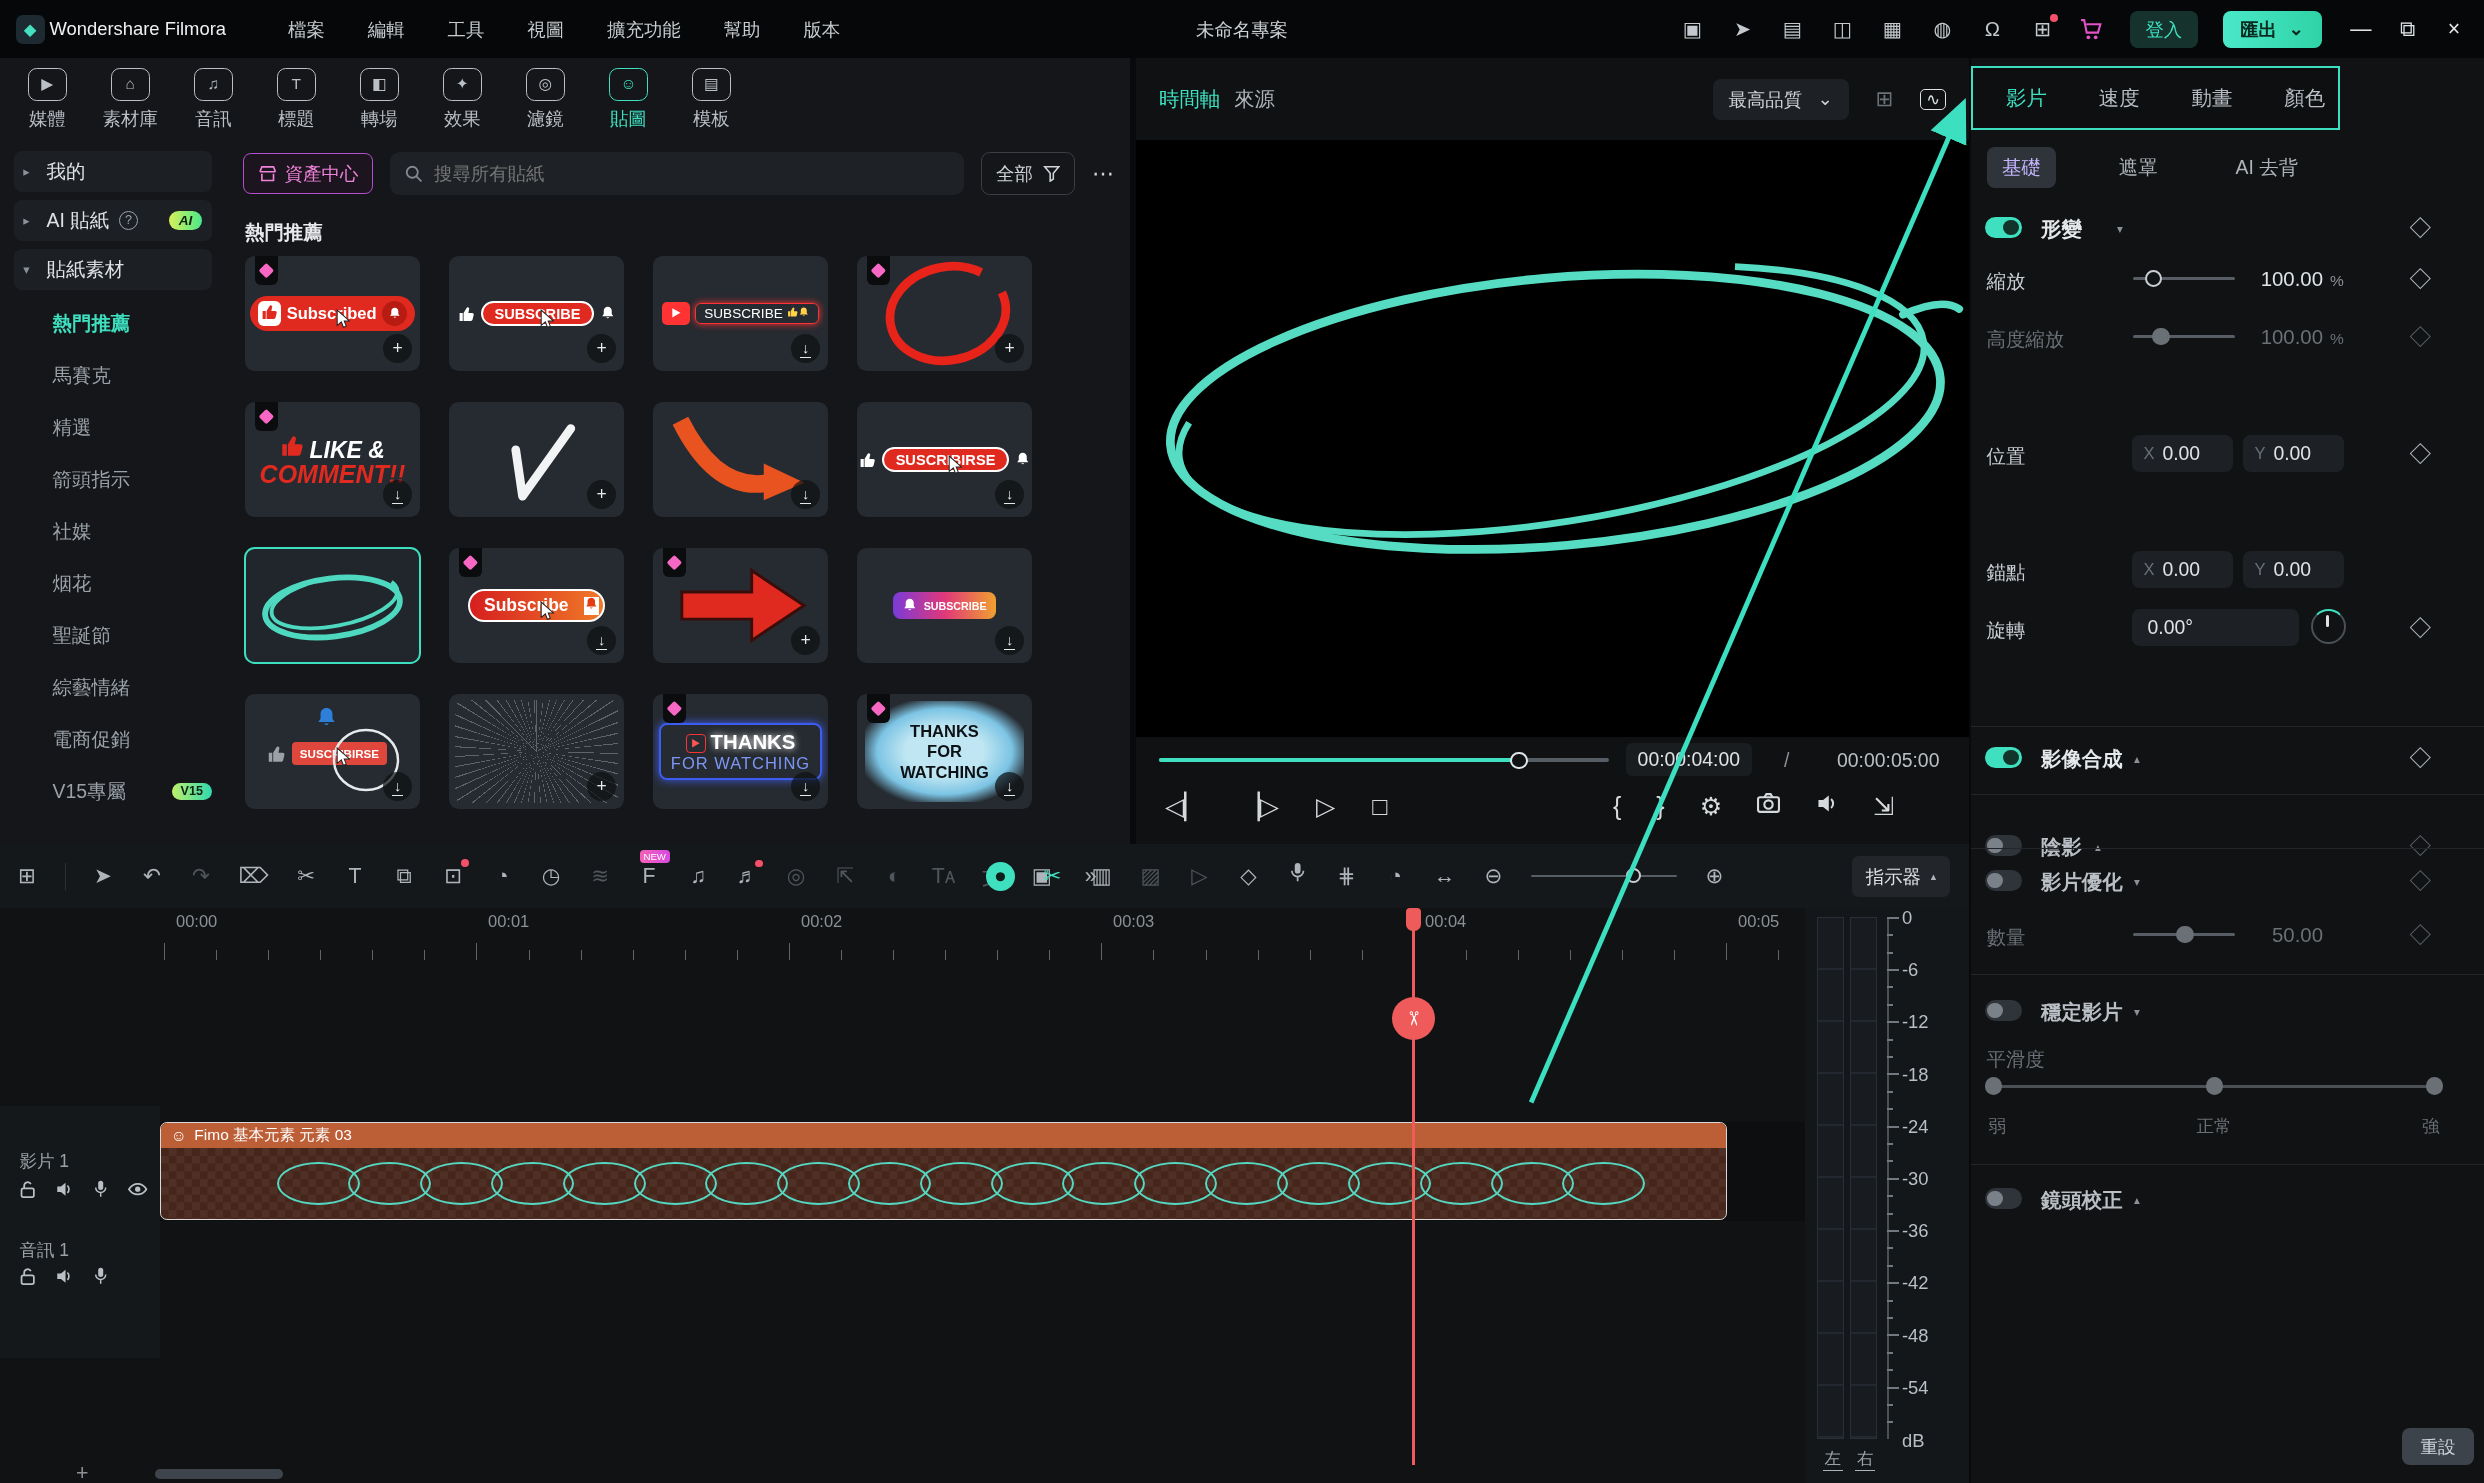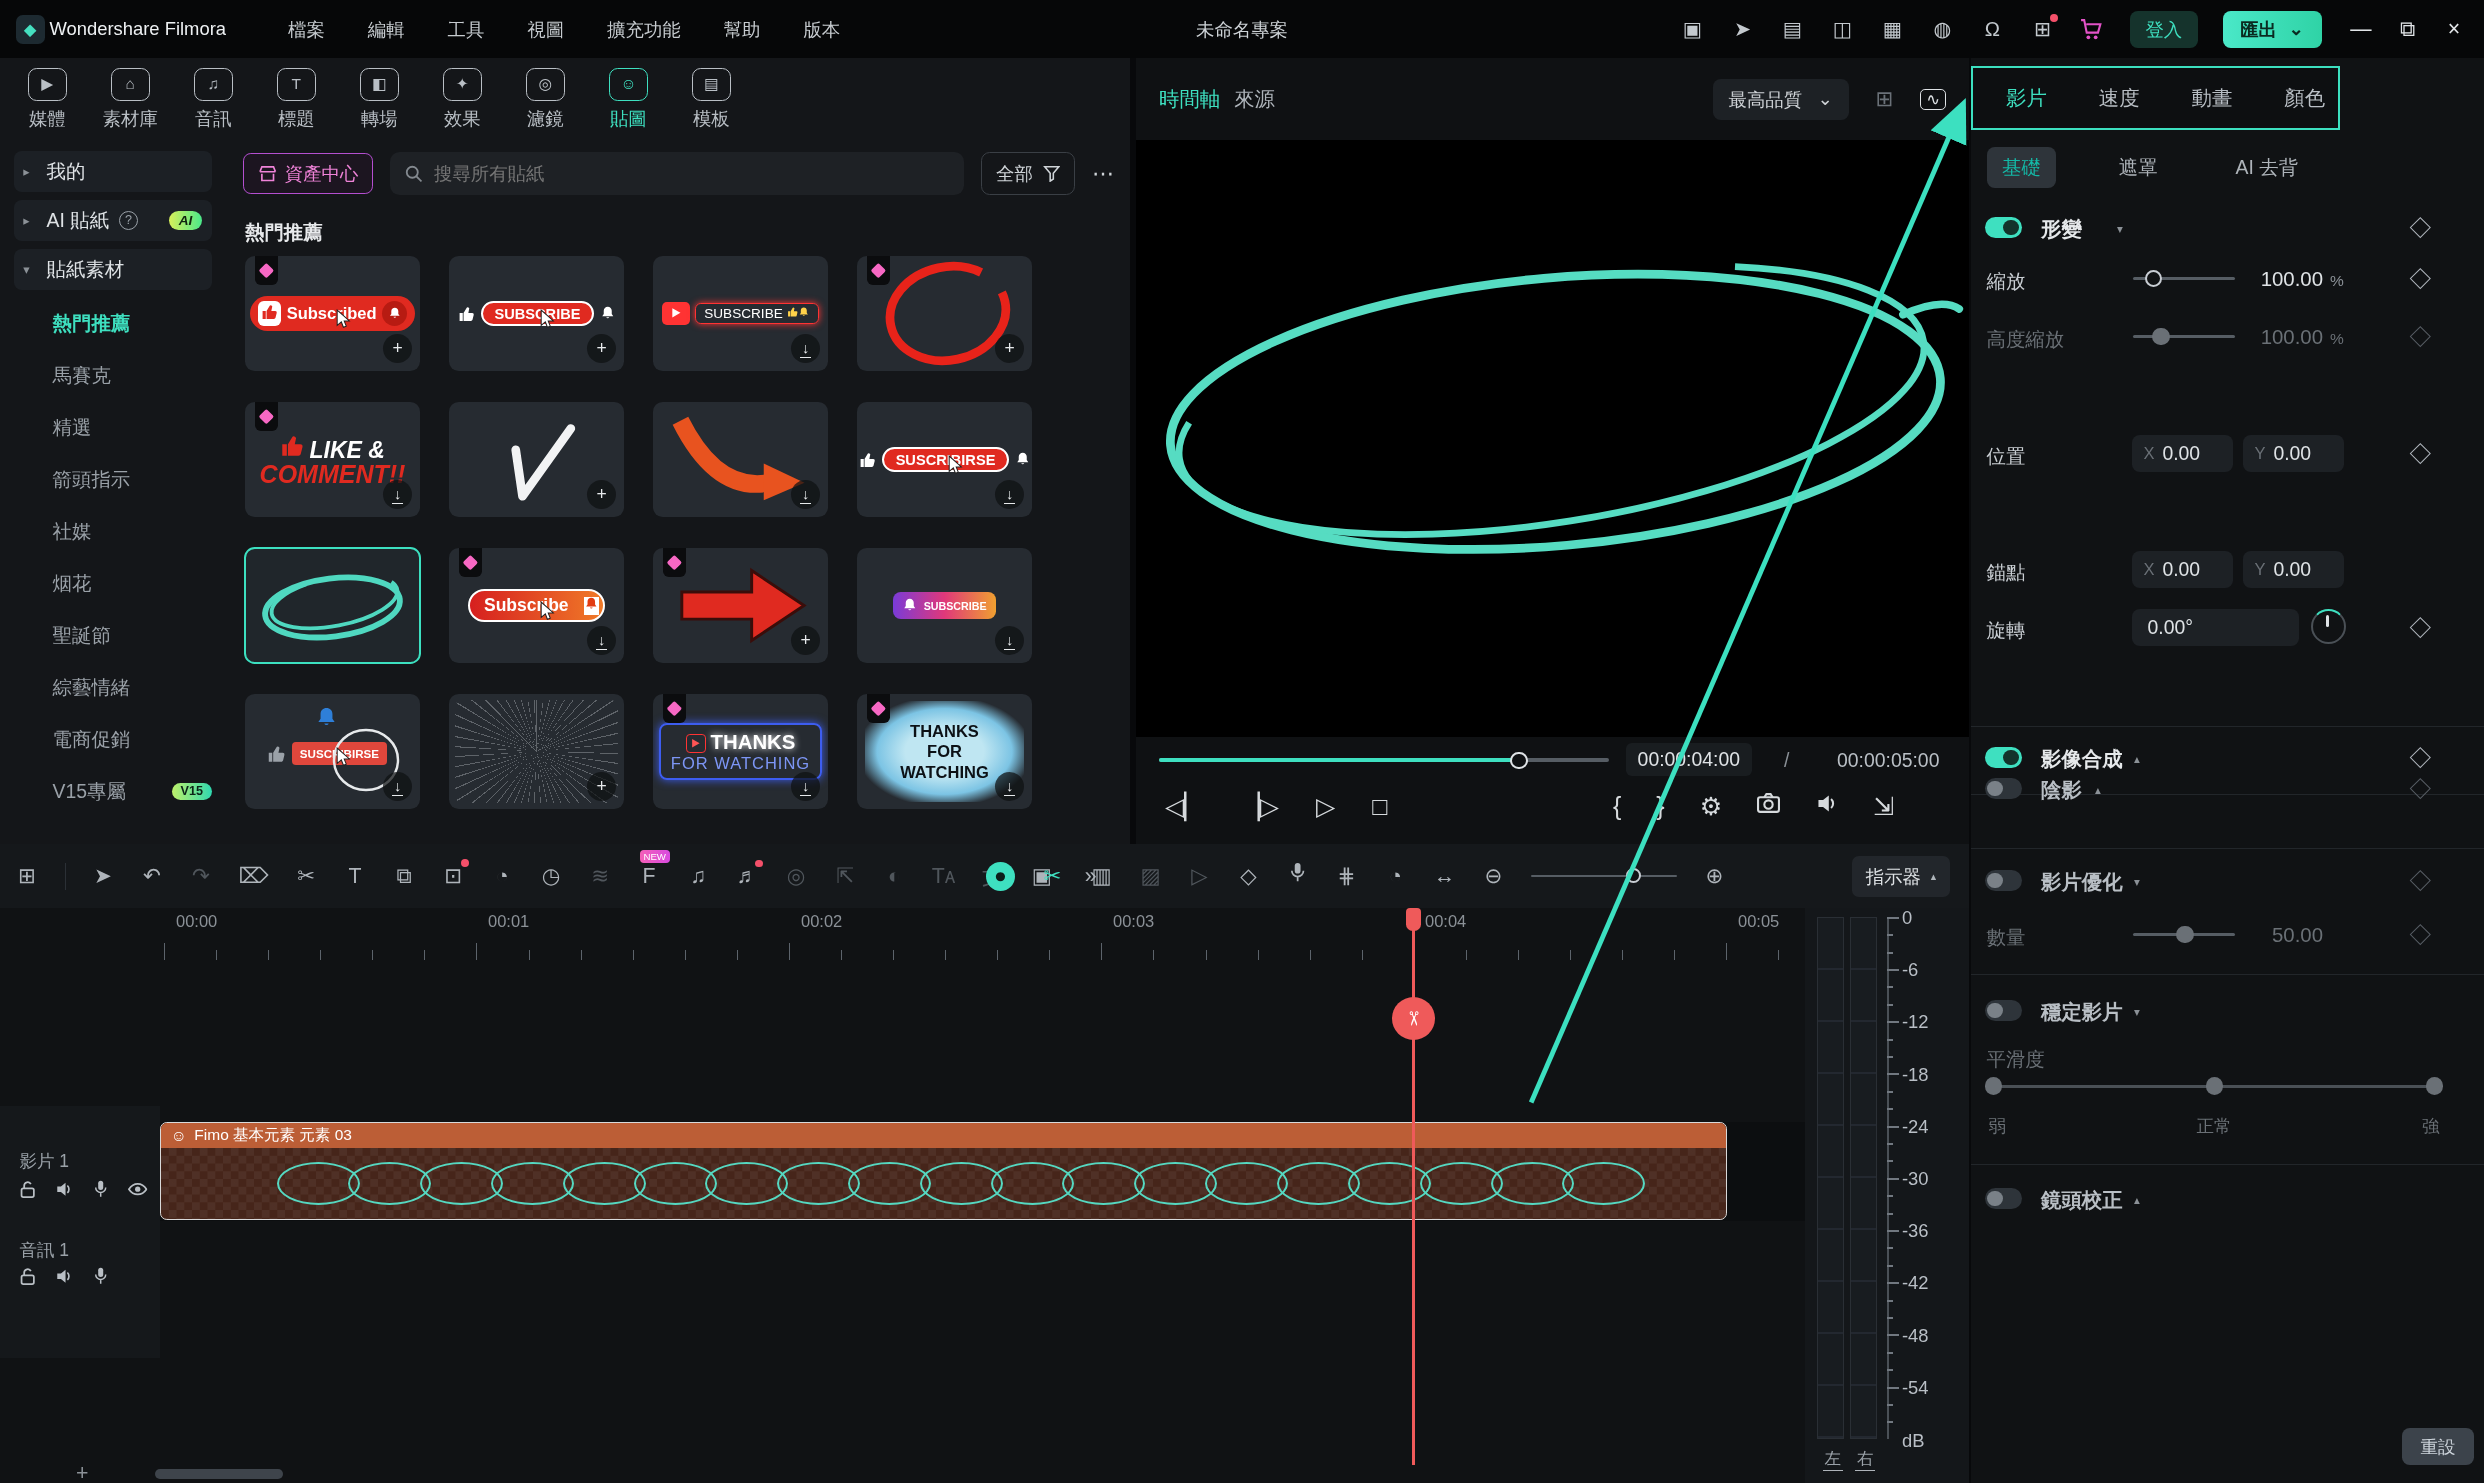--- a/index.html
+++ b/index.html
@@ -85,21 +85,21 @@
   .pv-controls .g-right { position:absolute; left:477px; top:9.7px; display:flex; gap:35px; align-items:center; }
   .pc-ic { font-size:25px; color:#d6dadd; }
 
   
   .inspector { position:absolute; left:1971px; top:58px; width:513px; height:1425px; background:#101214; }
   .insp-tabs { position:absolute; left:0; top:7.8px; width:369px; height:64px; border:2.9px solid #3ce0c0; display:flex; align-items:center; gap:52px; padding-left:33px; background:#0d0f11; }
   .insp-tab { font-size:20.4px; color:#b9bfc5; }
   .insp-tab.active { color:#3ee0c0; }
   .insp-subtabs { position:absolute; left:15.5px; top:89px; display:flex; gap:47px; align-items:center; }
   .subtab { font-size:19.4px; color:#aeb4ba; padding:6.8px 15.5px; border-radius:7.8px; }
-  .subtab.active { background:#2e343a; color:#14b8a6; }
+  .subtab.active { background:#2e343a; color:#c4b5fd; }
   .irow { position:absolute; left:0; width:513px; height:43px; }
   .irow .lbl { position:absolute; left:15.5px; top:9.7px; font-size:19.4px; color:#c9ced3; }
   .irow.dim .lbl { color:#6a7076; }
   .sec-title { position:absolute; left:70px; top:7.8px; font-size:20.4px; font-weight:bold; color:#e6e9eb; }
   .sec-title.dimt { color:#b9bfc5; }
   .caret { position:absolute; top:14.6px; font-size:11.6px; color:#8b9197; }
   .toggle { position:absolute; left:13.6px; top:9.7px; width:37px; height:21.3px; border-radius:10.7px; background:#2e343a; }
   .toggle i { position:absolute; left:2.9px; top:2.9px; width:15.5px; height:15.5px; border-radius:50%; background:#7a8188; }
   .toggle.on { background:#3ee0c0; }
   .toggle.on i { left:auto; right:2.9px; background:#13342b; }
@@ -749,21 +749,21 @@
     <div class="irow" style="top:679px">
       <span class="toggle on">
           <i></i>
         </span>
       <span class="sec-title">影像合成</span>
       <span class="caret" style="left:163px">▴</span>
       <span class="kf"></span>
     </div>
 
     <div class="idiv" style="top:736px"></div>
-    <div class="irow" style="top:710px">
+    <div class="irow" style="top:767px">
       <span class="toggle">
           <i></i>
         </span>
       <span class="sec-title dimt">陰影</span>
       <span class="caret" style="left:124px">▴</span>
       <span class="kf dimk"></span>
     </div>
 
     <div class="idiv" style="top:790px"></div>
     <div class="irow" style="top:802px">

